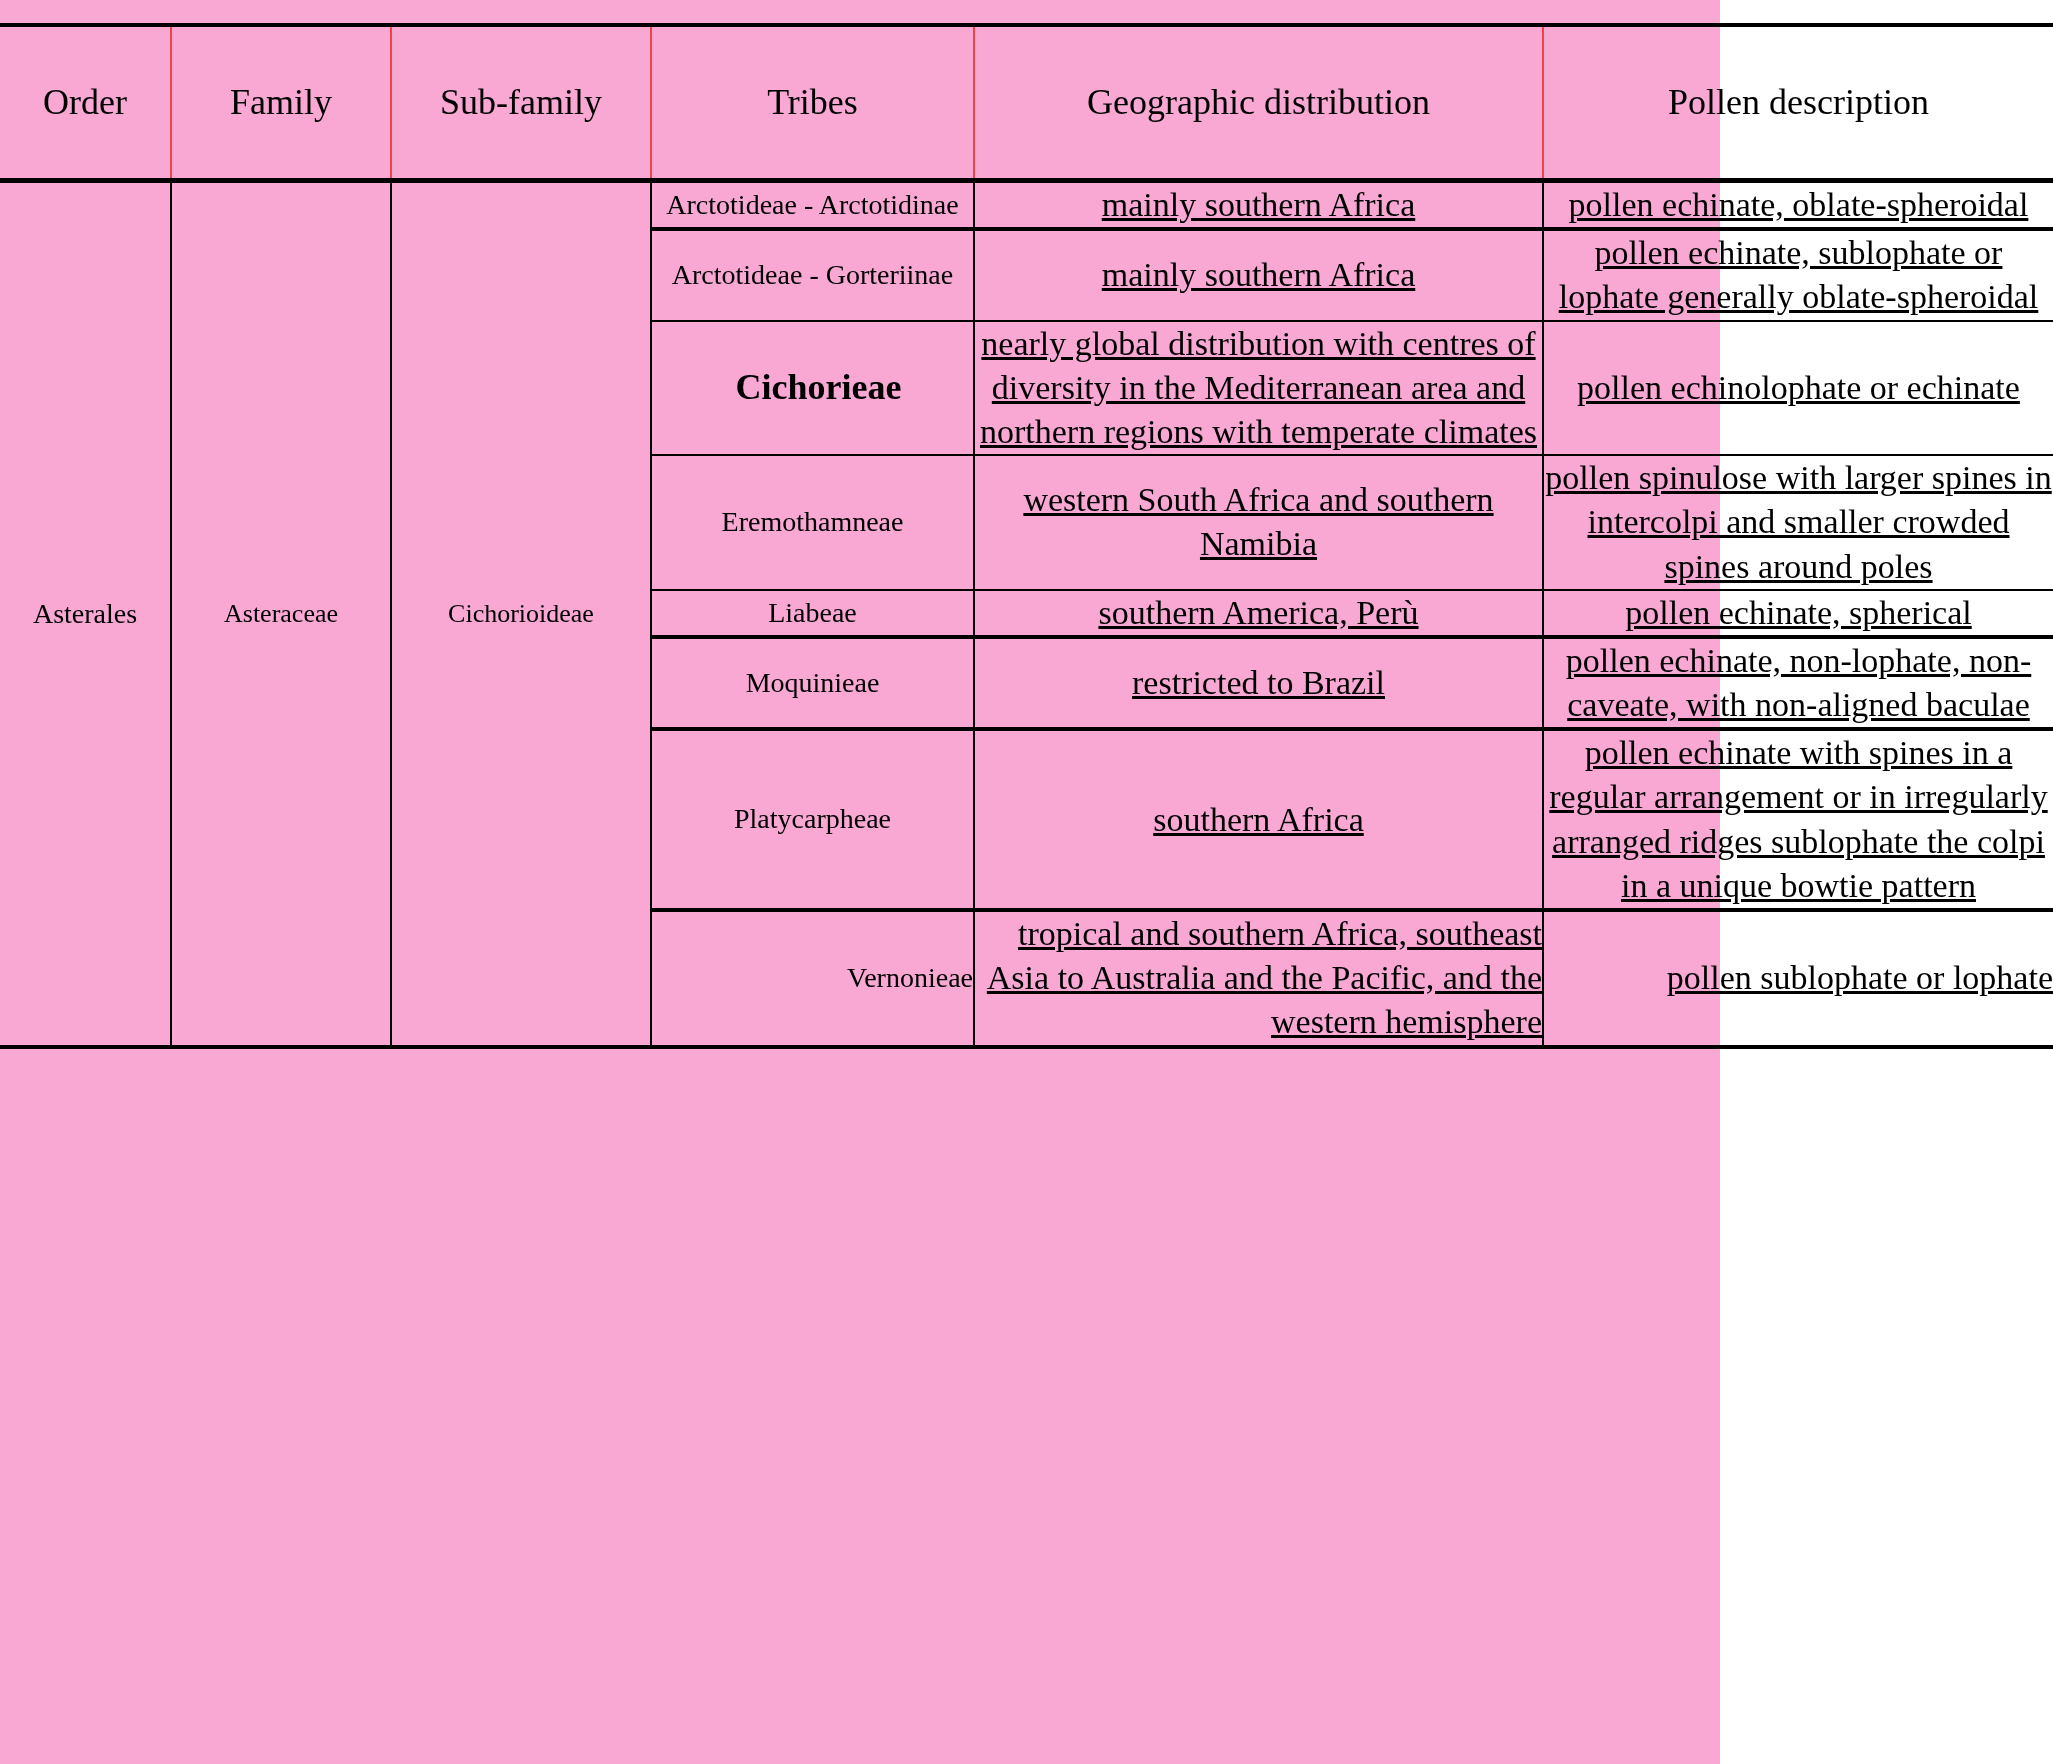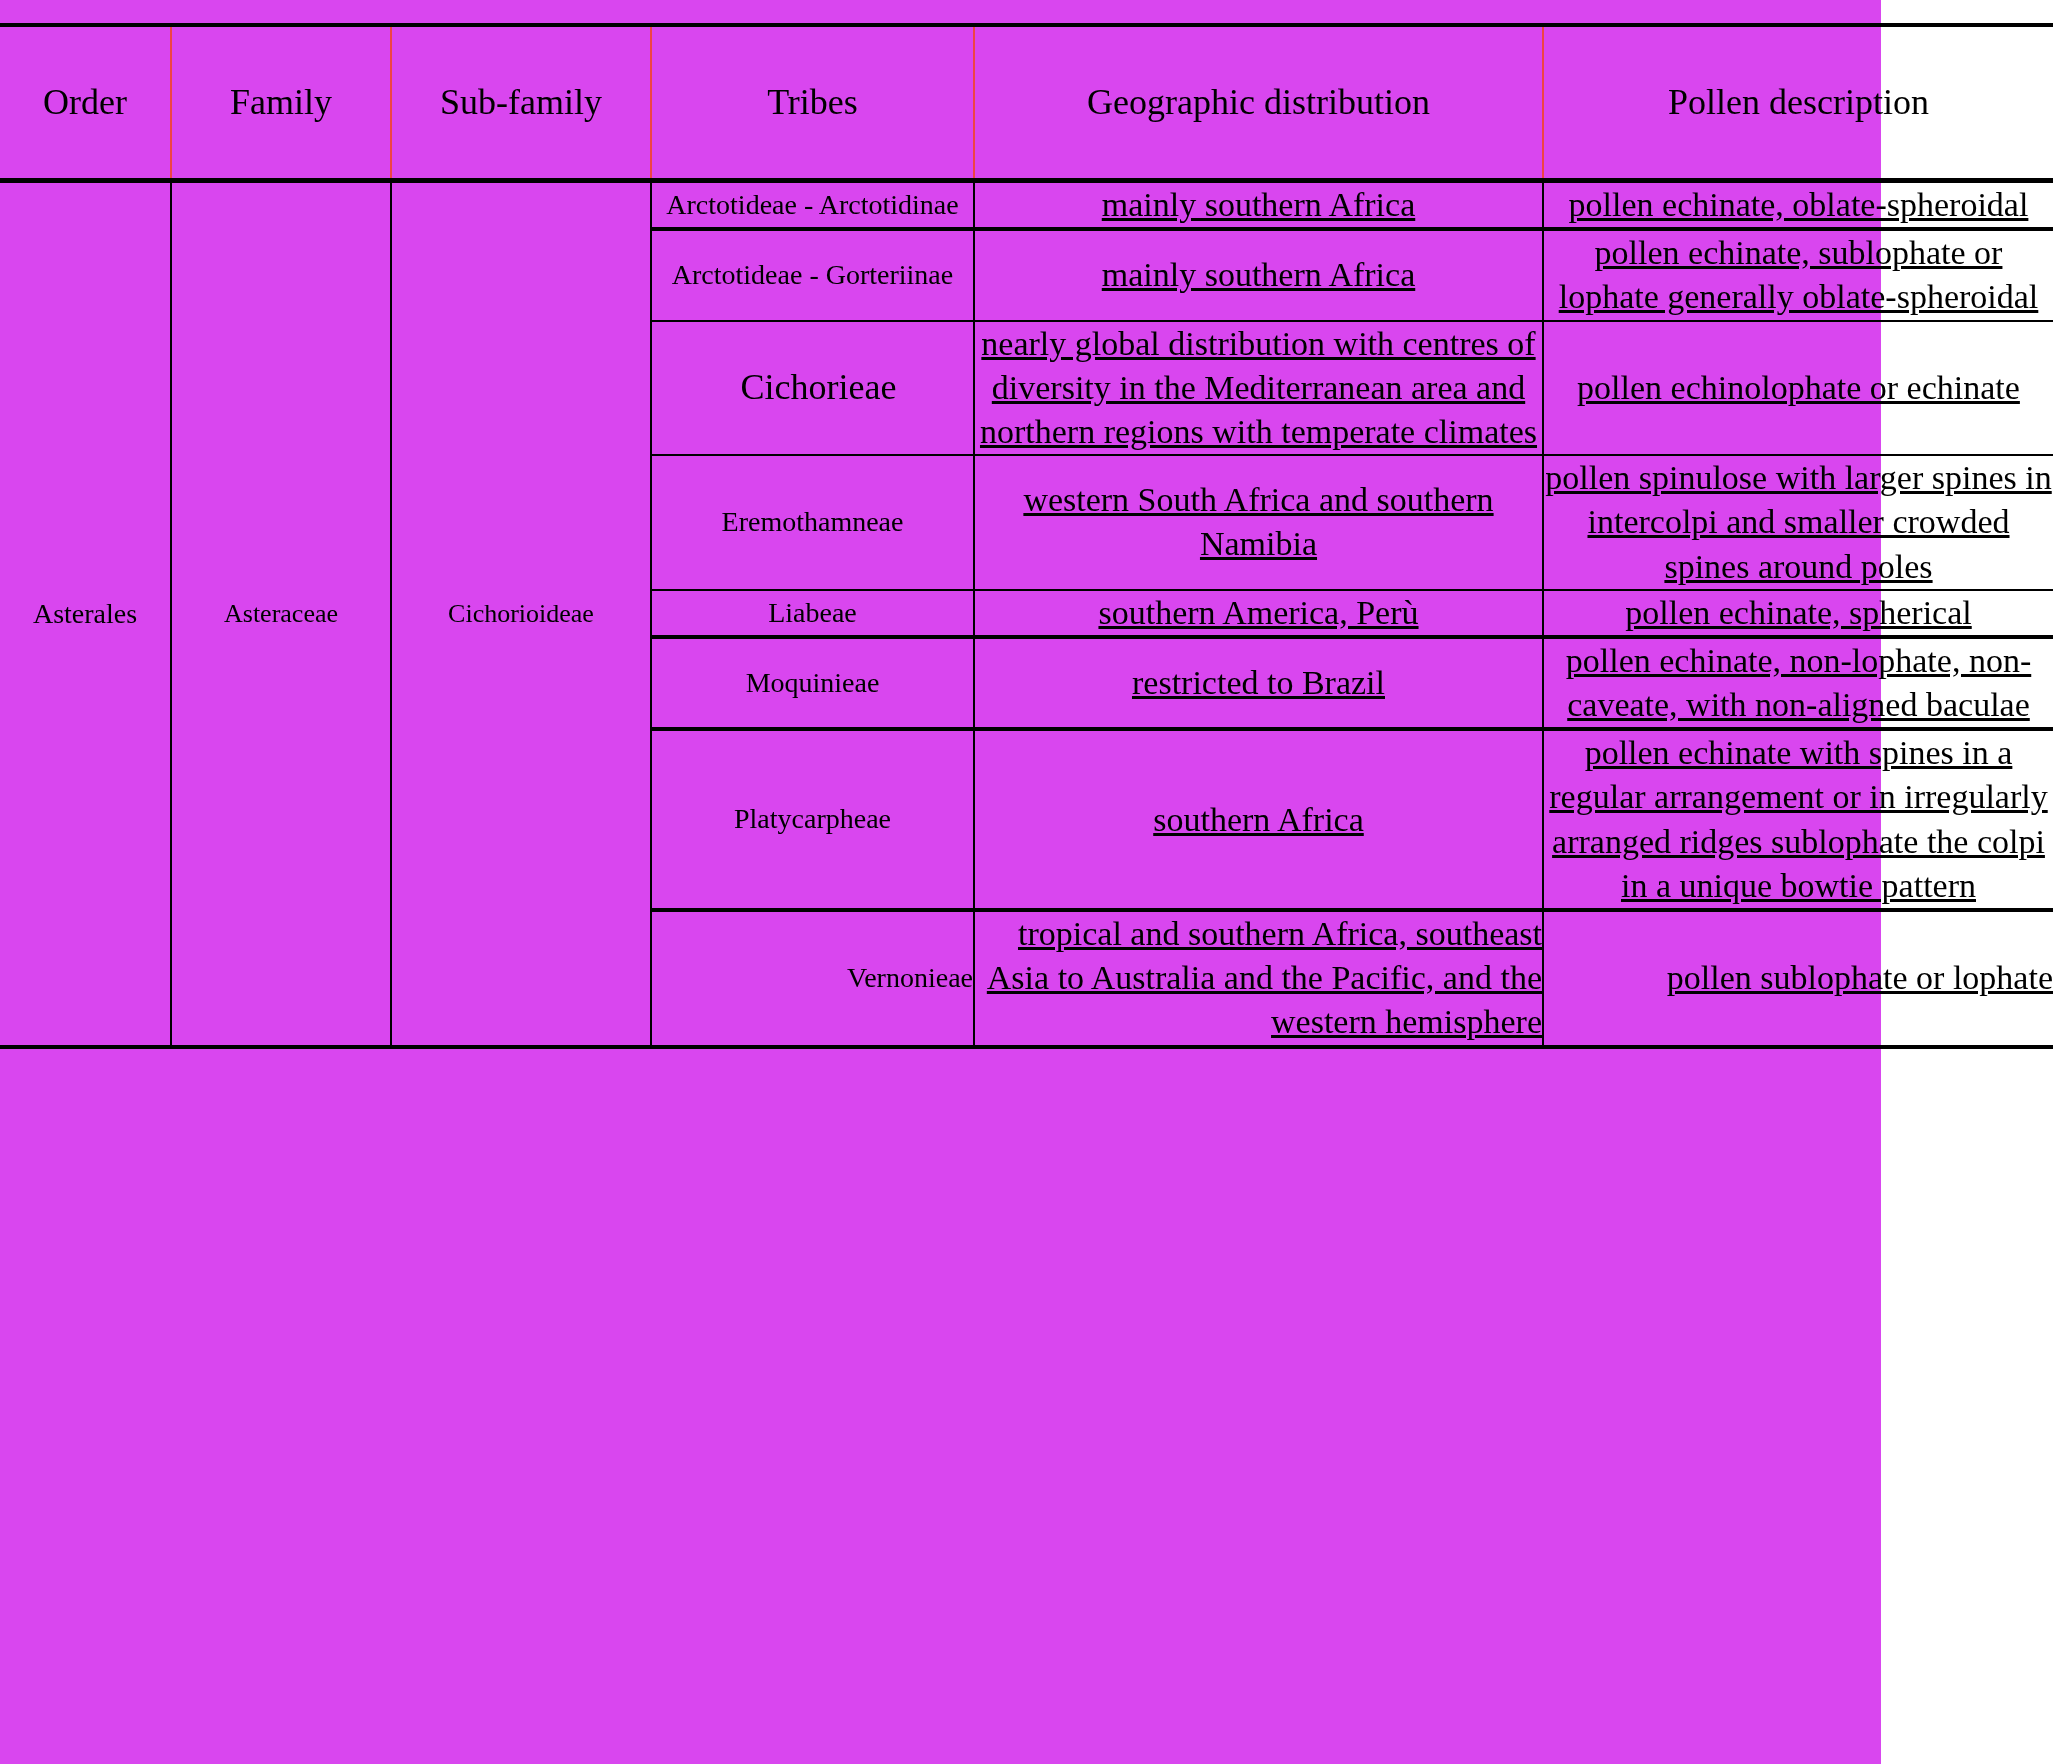--- a/index.html
+++ b/index.html
@@ -10,23 +10,23 @@
   body {
     width: 2053px;
     height: 1764px;
     font-family: "Liberation Serif", "DejaVu Serif", serif;
     color: #000000;
     overflow: hidden;
   }
 
   .sheet {
     position: relative;
-    width: 1881px;
+    width: 1720px;
     height: 1764px;
-    background: #d946ef;
+    background: #f9a8d4;
   }
 
   table.taxa {
     position: absolute;
     top: 23px;
     left: 0px;
     width: 2053px;
     border-collapse: collapse;
     table-layout: fixed;
     font-size: 34px;
@@ -75,21 +75,21 @@
 
   td.merged {
     vertical-align: middle;
     border-bottom: 4px solid #000;
   }
 
   td.order-cell { font-weight: normal; font-size: 28px; }
   td.family-cell, td.subfamily-cell { font-weight: bold; font-size: 26px; }
 
   td.tribe { font-size: 28px; }
-  td.tribe.bold { font-weight: normal; font-size: 36px; padding-left: 12px; }
+  td.tribe.bold { font-weight: bold; font-size: 36px; padding-left: 12px; }
 
   td.geo, td.pollen { font-size: 34px; text-decoration: underline; }
 </style>
 </head>
 <body>
 
 <div class="sheet">
   <table class="taxa">
     <colgroup>
       <col class="c-order">

